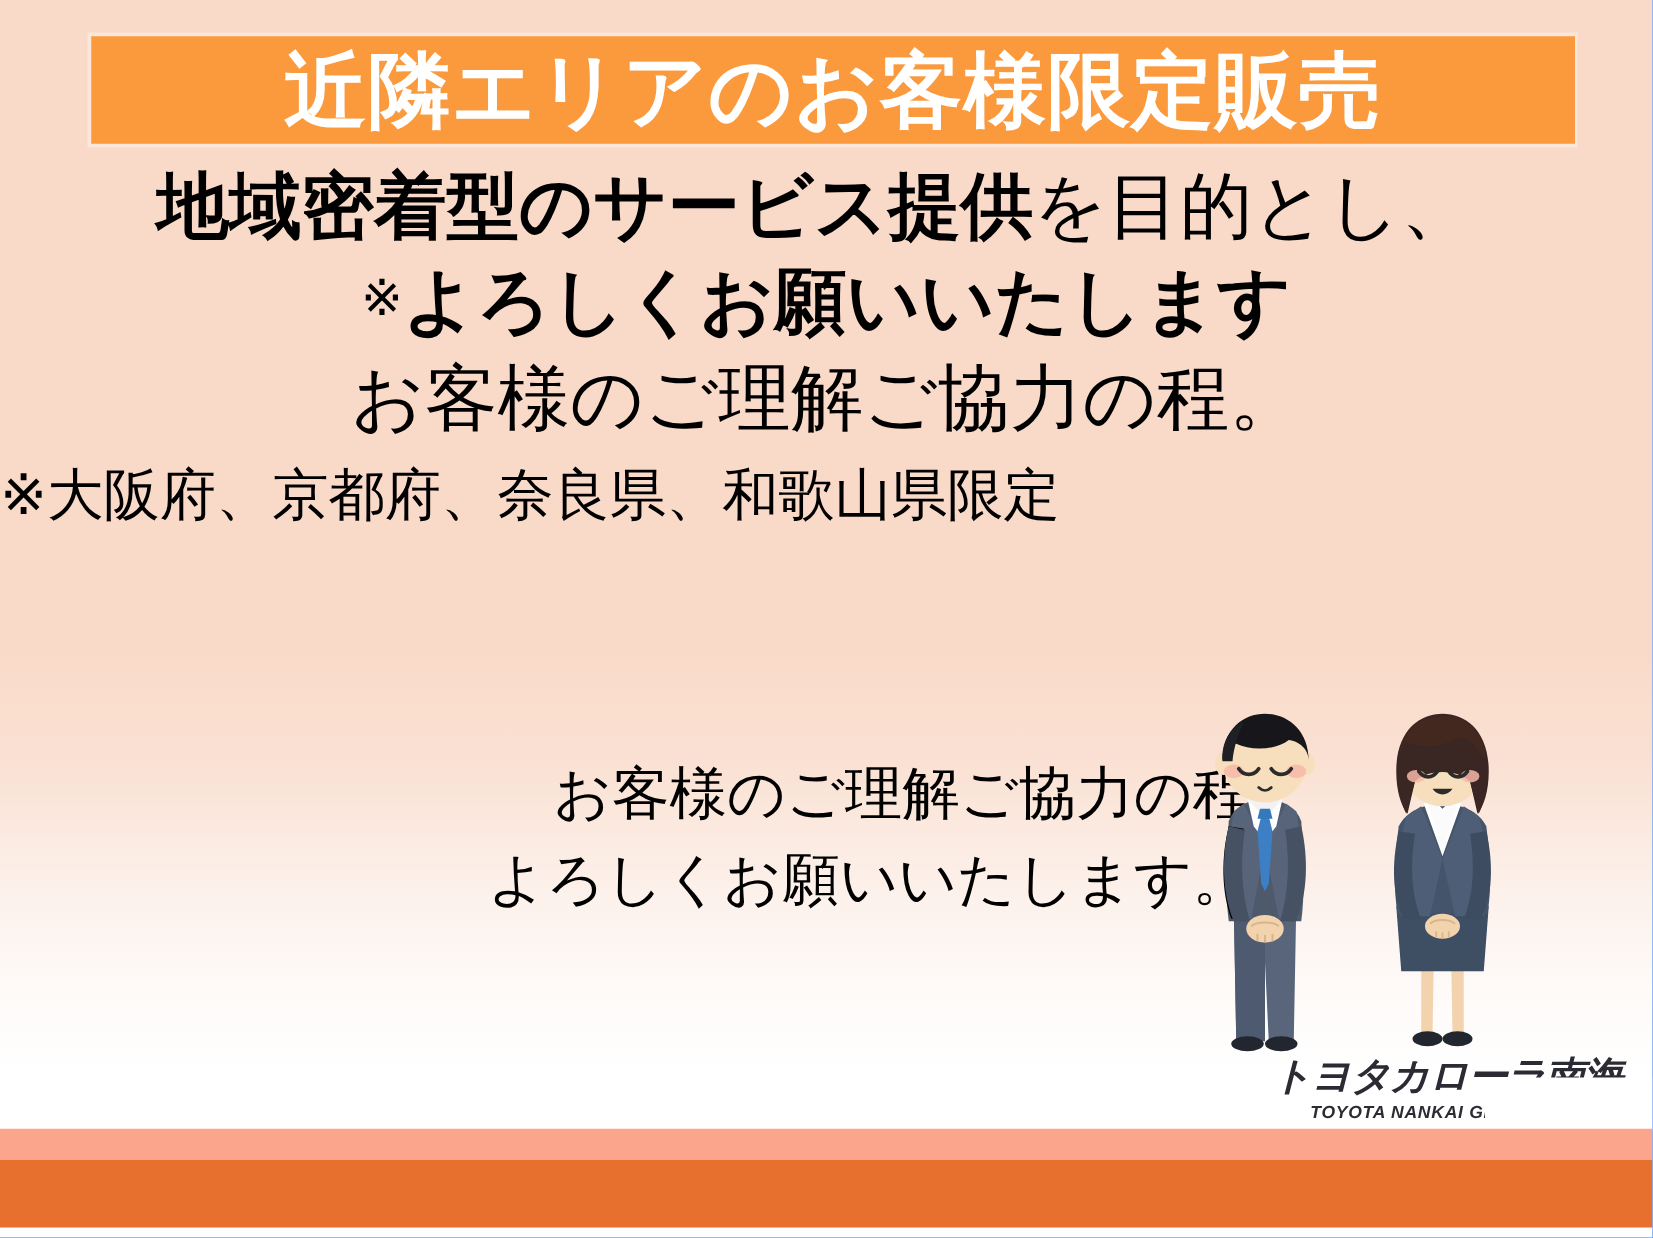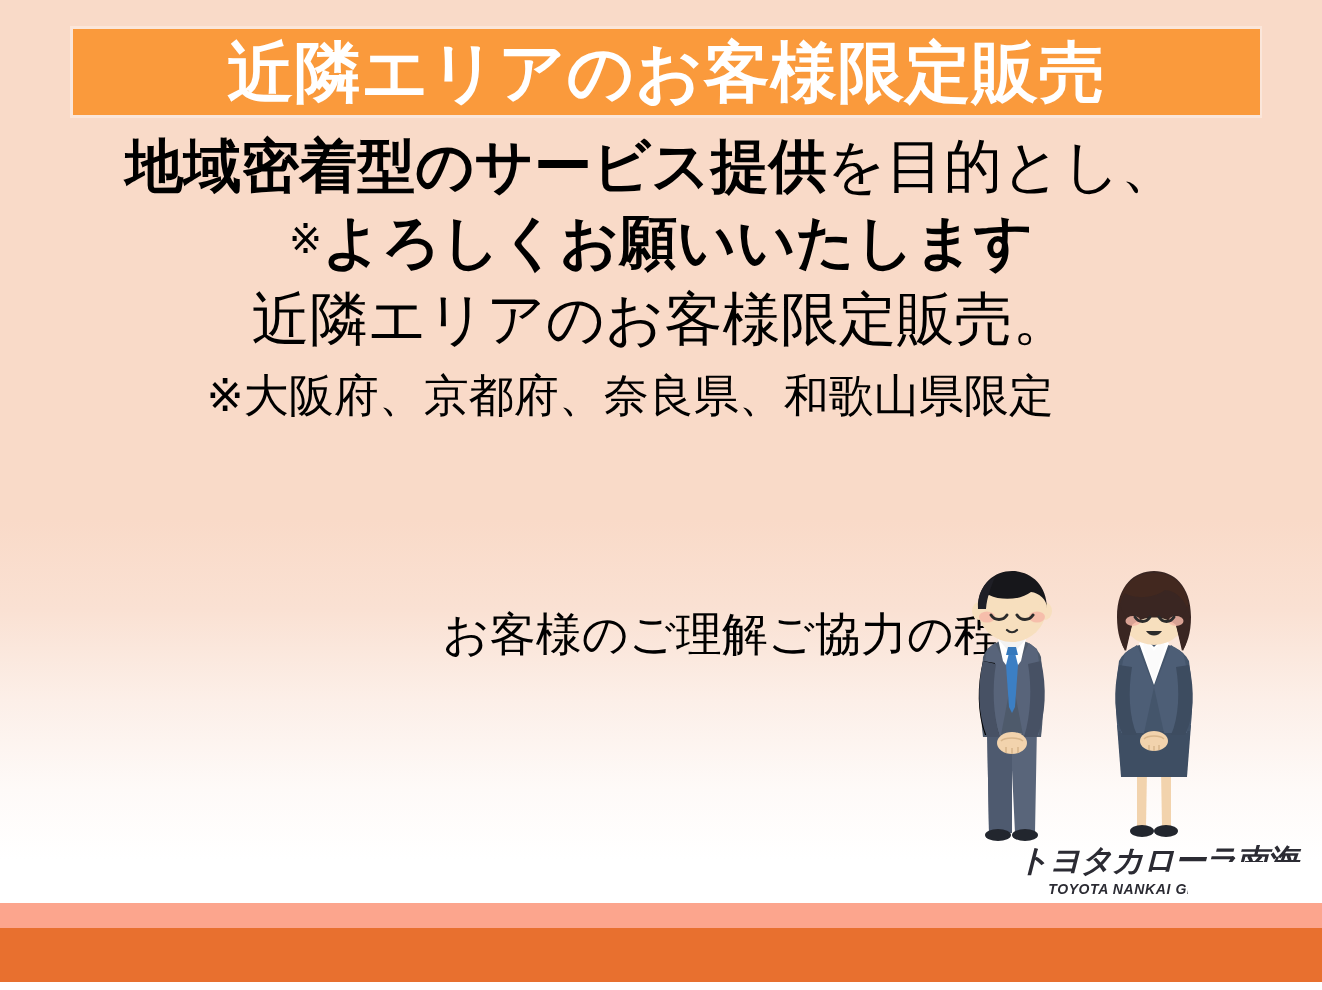--- a/index.html
+++ b/index.html
@@ -98,21 +98,21 @@
 
   .msg-line-1 { padding-right: 18px; }
   .msg-line-2 { }
   .msg-line-3 { }
   .msg-line-4 { }
 
   .note-line {
     font-size: 45px;
     font-weight: normal;
     white-space: nowrap;
-    text-align: center;
+    text-align: left;
     padding-right: 62px;
     margin-top: 16px;
     letter-spacing: 0px;
   }
 
   
   .closing {
     position: absolute;
     left: 0;
     top: 600px;
@@ -220,27 +220,28 @@
   <div class="banner"></div>
   <div class="banner-text">近隣エリアのお客様限定販売</div>
 
   <div class="message">
 
     <div class="msg-line msg-line-1"><span class="b">地域密着型のサービス提供</span><span class="r">を目的とし、</span></div>
 
     <div class="msg-line msg-line-2"><span class="komejirushi-small">※</span><span class="b">よろしくお願いいたします</span></div>
 
 
-    <div class="msg-line msg-line-4"><span class="r">近隣エリアのお客様限定販売。</span></div>
+    <div class="msg-line msg-line-4"><span class="r">お客様のご理解ご協力の程。</span></div>
 
     <div class="note-line">※大阪府、京都府、奈良県、和歌山県限定</div>
   </div>
 
   <div class="closing">
     <div class="closing-line">お客様のご理解ご協力の程</div>
+    <div class="closing-line">よろしくお願いいたします。</div>
   </div>
 
   <div class="illustration">
     <svg viewBox="0 0 290 290" width="290" height="290" xmlns="http://www.w3.org/2000/svg">
 
       <g>
 
         <path d="M22 160 L72 160 L70 268 L50 268 L47 205 L44 268 L24 268 Z" fill="#59657a"></path>
         <path d="M22 160 L47 160 L47 268 L24 268 Z" fill="#4e5a6f"></path>
 

